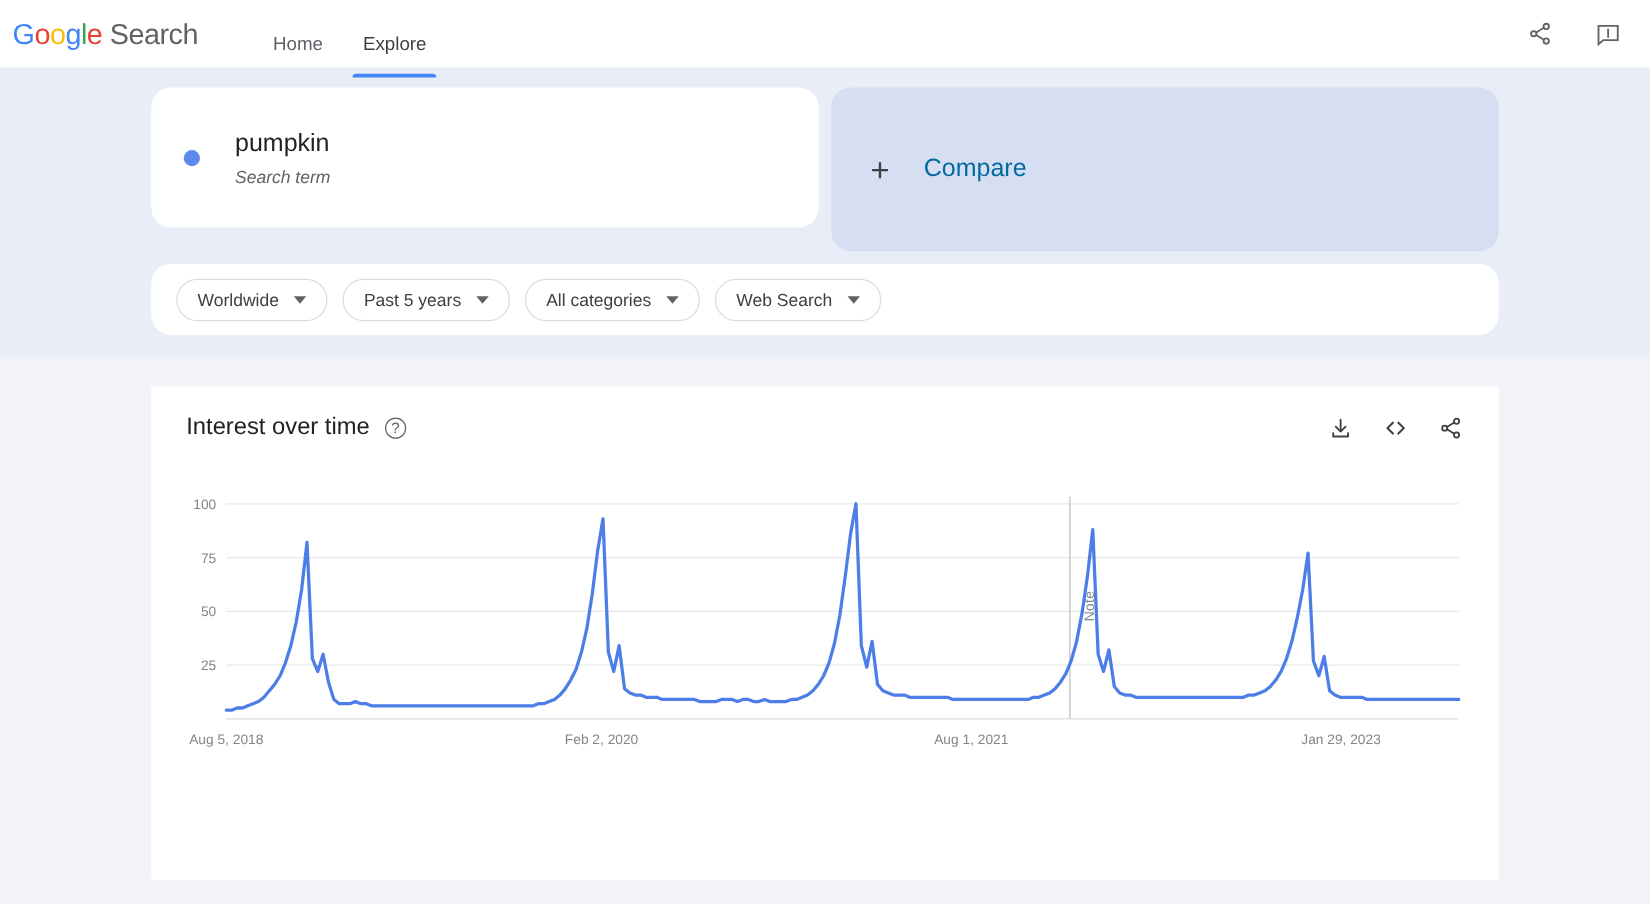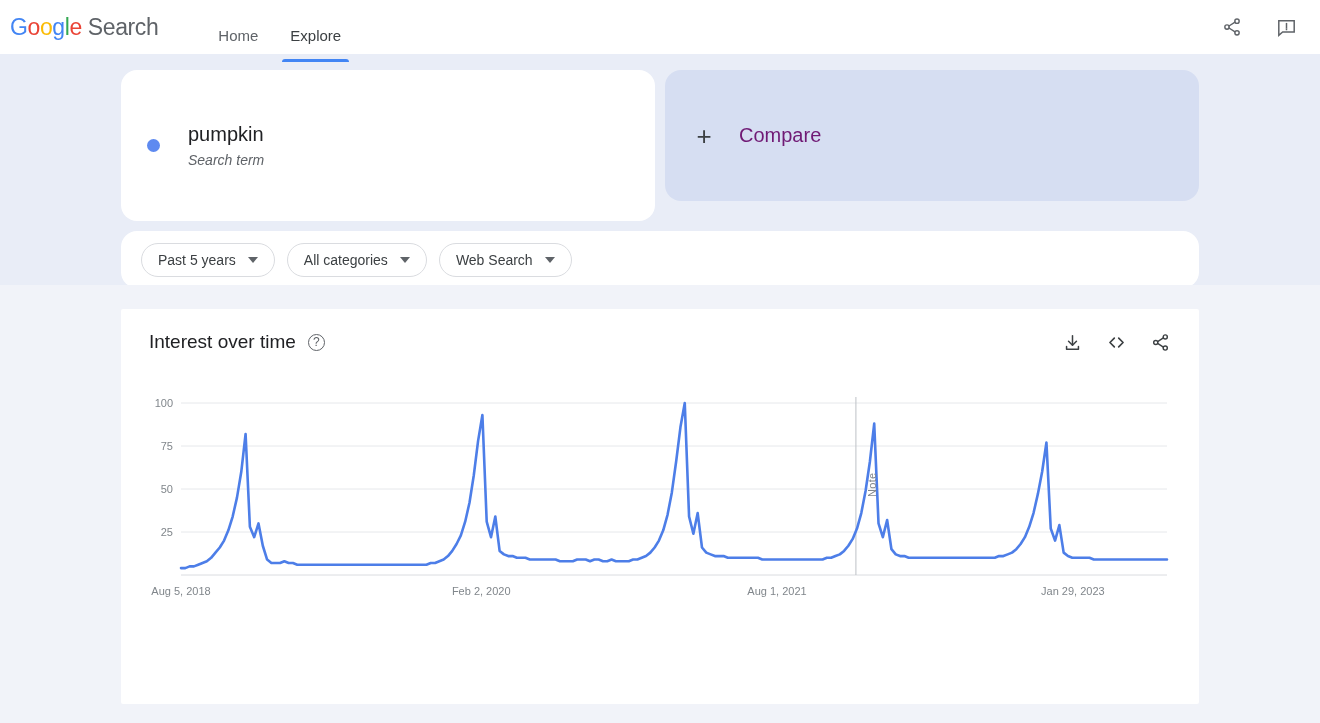--- a/index.html
+++ b/index.html
@@ -56,21 +56,21 @@
   
   .top-section {
     background: #E9EDF7;
     height: 231px;
     padding: 16px 0 0 0;
   }
   .shell { width: 1078px; margin: 0 auto; }
 
   .cards-row { display: flex; gap: 10px; }
   .term-card {
-    width: 534px; height: 151px; background: #FFFFFF;
+    width: 534px; height: 112px; background: #FFFFFF;
     border-radius: 16px;
     display: flex; align-items: center; padding-left: 26px;
   }
   .term-dot {
     width: 13px; height: 13px; border-radius: 50%;
     background: #5E8AF0; flex: none; margin-right: 28px;
   }
   .term-text .term-name {
     font-size: 20px; color: #202124; line-height: 26px; font-weight: 400;
   }
@@ -80,21 +80,21 @@
   .compare-card {
     width: 534px; height: 131px; background: #D6DEF2;
     border-radius: 16px;
     display: flex; align-items: center; padding-left: 26px;
     cursor: pointer;
   }
   .plus {
     font-size: 26px; color: #3C4043; width: 26px; text-align: center;
     line-height: 1; font-weight: 300;
   }
-  .compare-label { font-size: 20px; color: #701a75; margin-left: 22px; }
+  .compare-label { font-size: 20px; color: #0369a1; margin-left: 22px; }
 
   
   .filter-bar {
     margin-top: 10px; width: 1078px; background: #FFFFFF;
     border-radius: 16px; height: 57px;
     display: flex; align-items: center; padding: 0 20px; gap: 12px;
   }
   .chip {
     height: 34px; border: 1px solid #DADCE0; border-radius: 18px;
     display: flex; align-items: center; gap: 12px;
@@ -194,20 +194,24 @@
       </div>
 
       <div class="compare-card">
         <div class="plus">+</div>
         <div class="compare-label">Compare</div>
       </div>
 
     </div>
 
     <div class="filter-bar">
+      <div class="chip">
+        <span>Worldwide</span>
+        <span class="caret"></span>
+      </div>
       <div class="chip">
         <span>Past 5 years</span>
         <span class="caret"></span>
       </div>
       <div class="chip">
         <span>All categories</span>
         <span class="caret"></span>
       </div>
       <div class="chip">
         <span>Web Search</span>

